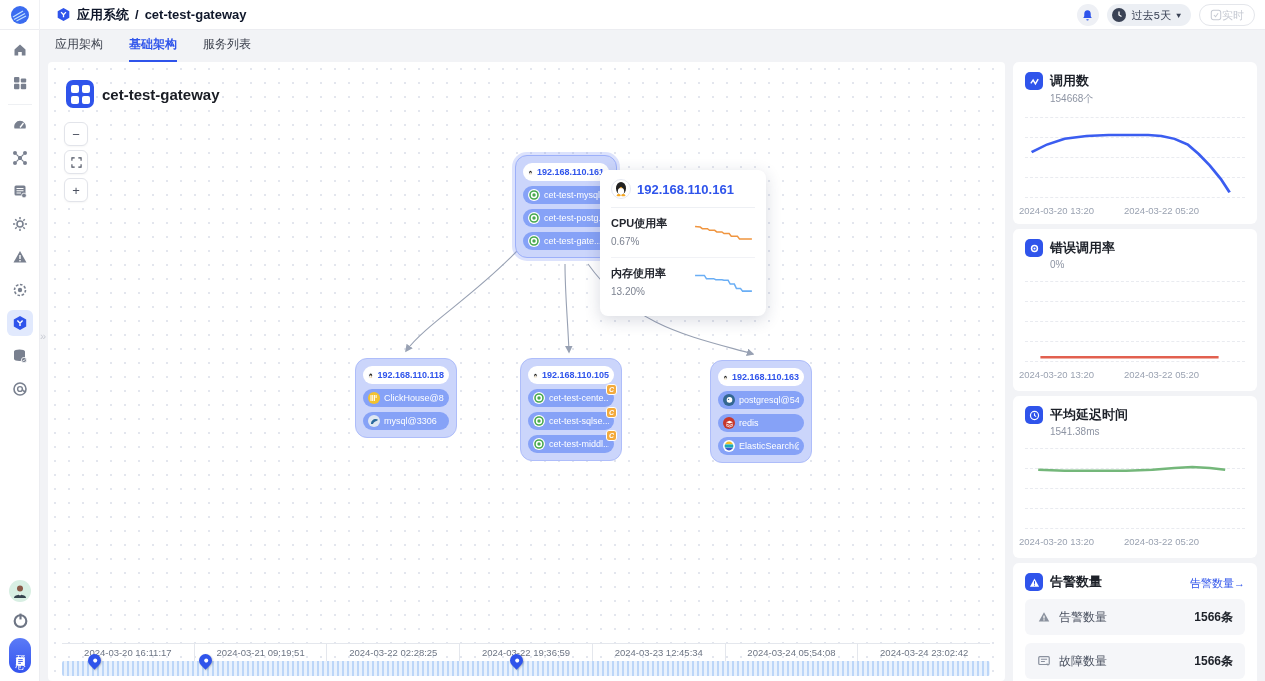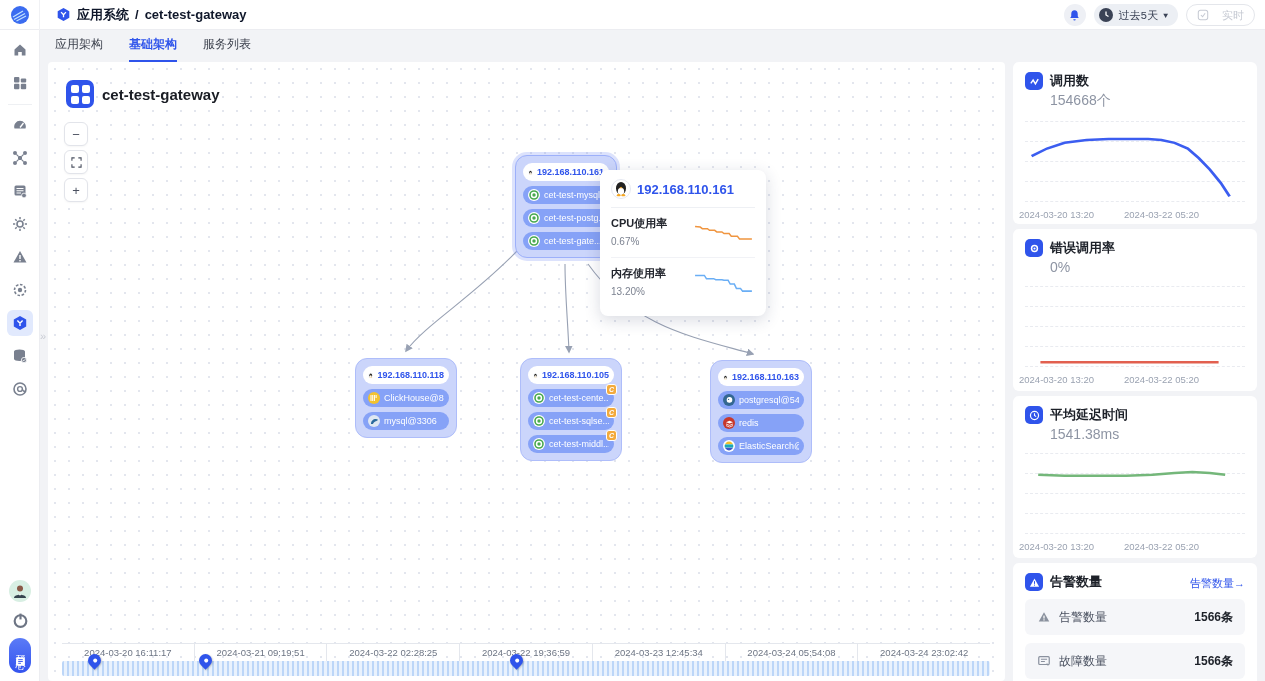--- a/index.html
+++ b/index.html
@@ -6,21 +6,21 @@
   html,body { width:1265px; height:681px; overflow:hidden; font-family:"Liberation Sans",sans-serif; background:#f2f3f6; }
 
   
   .topbar { position:absolute; left:0; top:0; width:1265px; height:30px; background:#fff; border-bottom:1px solid #ecedf1; z-index:30; display:flex; align-items:center; }
   .logo-box { width:40px; height:30px; display:flex; align-items:center; justify-content:center; border-right:1px solid #f0f1f4; }
   .crumb { display:flex; align-items:center; gap:6px; margin-left:16px; font-size:13px; font-weight:bold; color:#0f172a; }
   .topbar-right { position:absolute; right:10px; top:0; height:30px; display:flex; align-items:center; gap:8px; }
   .bell-wrap { width:22px; height:22px; border-radius:50%; background:#eef0f5; display:flex; align-items:center; justify-content:center; cursor:pointer; }
   .time-pill { height:22px; border-radius:11px; background:#eceff4; display:flex; align-items:center; gap:5px; padding:0 10px 0 4px; font-size:11px; color:#3a4255; cursor:pointer;font-family:Liberation Mono, monospace; }
   .caret { font-size:8px; color:#3a4255; }
-  .rt-btn { height:22px; border-radius:11px; border:1px solid #e4e6eb; background:#fff; color:#c6cad3; font-size:11px; display:flex; align-items:center; gap:13px; padding:0 10px; }
+  .rt-btn { height:22px; border-radius:11px; border:1px solid #e4e6eb; background:#fff; color:#c6cad3; font-size:11px; display:flex; align-items:center; gap:0; padding:0 10px; }
 
   
   .sidebar { position:absolute; left:0; top:30px; width:40px; height:651px; background:#fff; border-right:1px solid #ecedf1; z-index:25; display:flex; flex-direction:column; align-items:center; }
   .side-item { width:26px; height:26px; margin-top:7px; border-radius:6px; display:flex; align-items:center; justify-content:center; cursor:pointer; }
   .side-item.active { background:#e1e9fd; }
   .side-div { width:24px; height:1px; background:#eef0f3; margin-top:8px; }
   .side-bottom { position:absolute; bottom:8px; left:0; width:40px; display:flex; flex-direction:column; align-items:center; gap:8px; }
   .help-pill { width:22px; border-radius:11px; background:linear-gradient(180deg,#5b7bf7,#3353ee); color:#fff; font-size:10px; padding:8px 0 6px; display:flex; flex-direction:column; align-items:center; gap:2px; cursor:pointer; }
   .help-pill .vtext { writing-mode:vertical-lr; letter-spacing:2px; }
   .collapser { position:absolute; left:40px; top:330px; color:#c9ccd4; font-size:11px; cursor:pointer; z-index:26; }
@@ -60,21 +60,21 @@
   .tt-meta b { display:block; font-size:11px; color:#23262e; }
   .tt-meta em { font-style:normal; font-size:10px; color:#7c8290; }
 
   
   .rpanel { position:absolute; left:1013px; top:62px; width:244px; height:619px; overflow:hidden; }
   .card { background:#fff; border-radius:6px; margin-bottom:5px; padding:10px 12px; position:relative; }
   .card.chart { height:162px; }
   .card-head { display:flex; align-items:flex-start; gap:7px; }
   .badge { width:18px; height:18px; border-radius:5px; background:#2f54eb; flex:none; display:flex; align-items:center; justify-content:center; }
   .card-head b { font-size:13px; color:#1d2129; }
-  .card-val { font-size:14px; color:#8d94a3; margin:2px 0 0 25px; }
+  .card-val { font-size:10px; color:#8d94a3; margin:2px 0 0 25px; }
   .plot { position:relative; height:84px; margin-top:8px; }
   .gl { position:absolute; left:0; right:0; border-top:1px dashed #e9ebf0; }
   .plot svg { position:absolute; left:0; top:0; width:100%; height:100%; }
   .xlabels { position:relative; height:14px; margin-top:7px; font-size:9.5px; color:#9aa2b1; }
   .xlabels .x0 { position:absolute; left:-6px; top:0; }
   .xlabels .x1 { position:absolute; left:45%; top:0; }
   .card.alerts { height:172px; }
   .link { position:absolute; right:12px; top:13px; font-size:11px; color:#2f54eb; cursor:pointer; }
   .al-row { margin-top:8px; height:36px; background:#f5f6f9; border-radius:6px; display:flex; align-items:center; padding:0 12px; gap:8px; }
   .al-row span { font-size:12px; color:#4a5160; }

